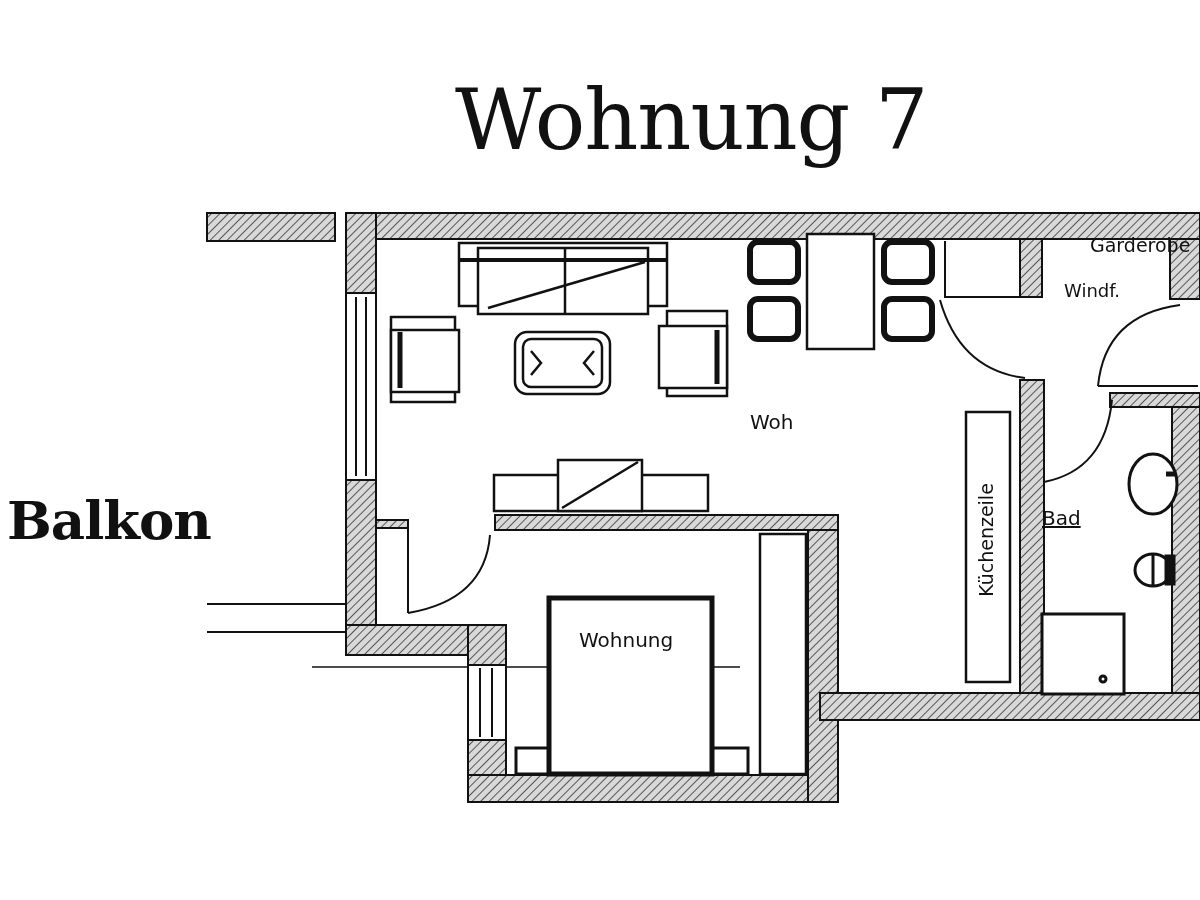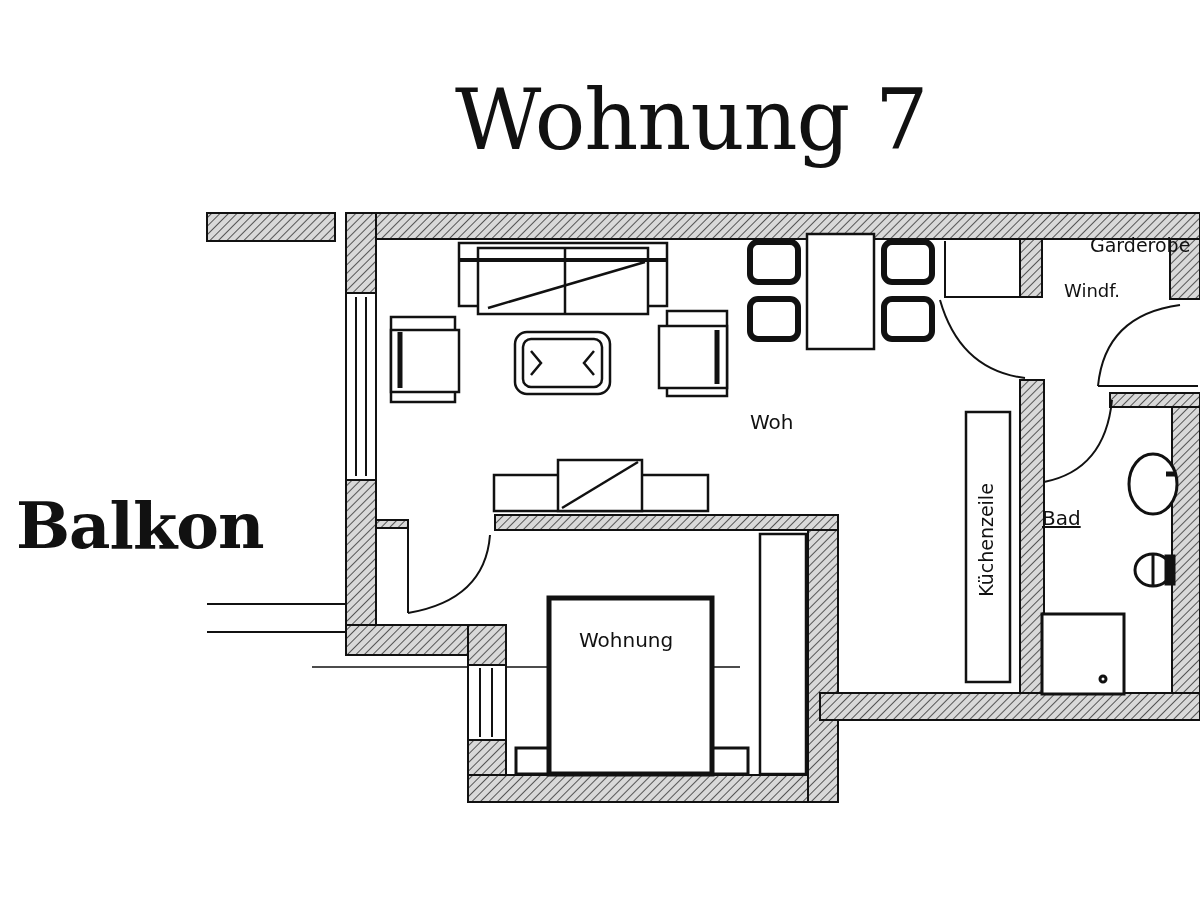--- a/index.html
+++ b/index.html
@@ -5,23 +5,23 @@
   html, body { margin: 0; padding: 0; background: #ffffff; }
   body { width: 1200px; height: 900px; position: relative; overflow: hidden; }
   #plan { position: absolute; left: 0; top: 0; width: 1200px; height: 900px; }
   .title {
     position: absolute; left: 455px; top: 78px;
     font-family: "DejaVu Serif", serif; font-weight: normal;
     font-size: 84px; letter-spacing: -1px; color: #111;
     line-height: 1;
   }
   .balkon {
-    position: absolute; left: 16px; top: 494px;
+    position: absolute; left: 7px; top: 494px;
     font-family: "DejaVu Serif", serif; font-weight: bold;
-    font-size: 64px; letter-spacing: -1px; color: #111; line-height: 1;
+    font-size: 53px; letter-spacing: -1px; color: #111; line-height: 1;
   }
   .room-label {
     position: absolute; font-family: "DejaVu Sans", sans-serif;
     color: #111; font-size: 20px; line-height: 1; white-space: nowrap;
   }
   .lbl-woh { left: 710px; top: 412px; margin-left: 40px; }
   .lbl-schlafen { left: 579px; top: 630px; }
   .lbl-bad { left: 1042px; top: 508px; text-decoration: underline; }
   .lbl-garderobe { left: 1046px; top: 236px; font-size: 19px; margin-left: 44px; }
   .lbl-windf { left: 1064px; top: 282px; font-size: 18px; }

